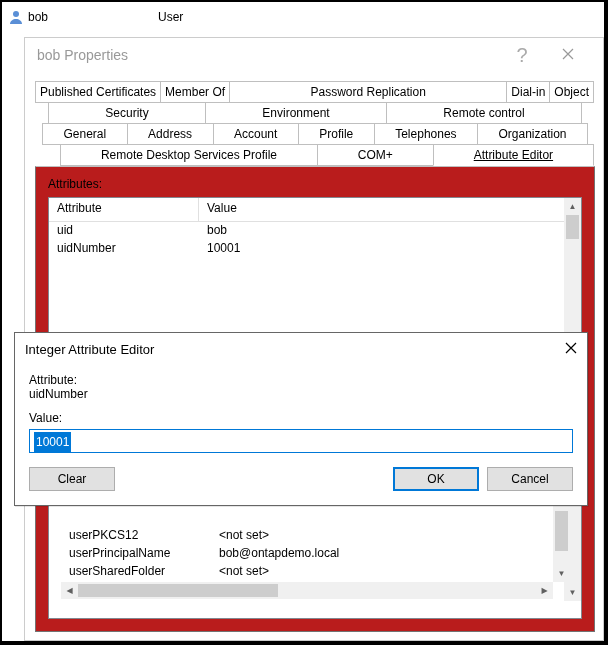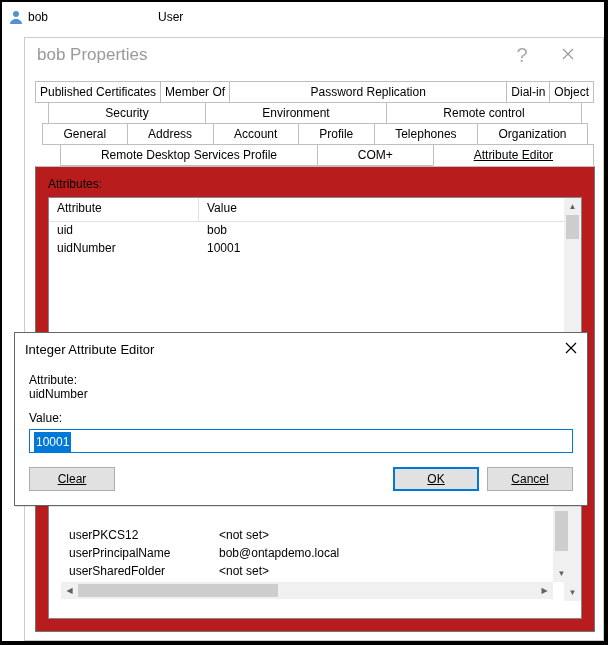--- a/index.html
+++ b/index.html
@@ -6,21 +6,21 @@
   body { width: 608px; height: 645px; background: #000; position: relative; overflow: hidden; }
   .outer { position: absolute; left: 2px; top: 2px; width: 602px; height: 639px; background: #fff; }
 
   .obj-row { position: absolute; left: 6px; top: 3px; right: 0; height: 24px; display: flex; align-items: center; }
   .obj-row .icon { width: 16px; height: 16px; margin-right: 4px; }
   .obj-name { width: 130px; }
   .obj-type { }
 
   .props-window { position: absolute; left: 22px; top: 35px; right: 0; bottom: 0; background: #fff; border: 1px solid #ccc; }
   .props-titlebar { height: 34px; display: flex; align-items: center; padding: 0 12px; color: #999; }
-  .props-title { flex: 1; font-size: 17px; }
+  .props-title { flex: 1; font-size: 14px; }
   .help-icon { width: 46px; text-align: center; color: #aaa; font-size: 20px; }
   .close-icon { width: 46px; text-align: center; color: #aaa; }
   .close-icon svg { width: 12px; height: 12px; }
 
   .tab-area { position: absolute; left: 10px; right: 8px; top: 42px; bottom: 8px; }
   .tabrows { border: 1px solid transparent; }
   .tabrow { display: flex; }
   .tab { border: 1px solid #bfbfbf; background: #fff; height: 22px; display: flex; align-items: center; justify-content: center; padding: 0 4px; margin-left: -1px; margin-bottom: -1px; cursor: default; white-space: nowrap; flex: 0 0 auto; }
   .tab.flex { flex: 1 1 auto; }
   .tab.active { background: #fff; border-bottom: 1px solid #fff; position: relative; z-index: 2; text-decoration: underline; }
@@ -52,21 +52,21 @@
   .iae-close { width: 40px; text-align: right; }
   .iae-close svg { width: 12px; height: 12px; }
   .iae-body { padding: 8px 14px 14px 14px; }
   .iae-row { display: flex; margin-bottom: 10px; flex-direction: column; }
   .iae-row .lbl { width: 110px; }
   .iae-input { width: 100%; height: 24px; border: 1px solid #0078d7; padding: 2px 4px; outline: none; }
   .iae-input::selection { background: #0078d7; color: #fff; }
   .sel-text { background: #0078d7; color: #fff; padding: 1px 2px; display: inline-block; line-height: 18px; }
   .iae-buttons { display: flex; margin-top: 14px; }
   .iae-buttons .spacer { flex: 1; }
-  .btn { height: 24px; min-width: 86px; background: #e1e1e1; border: 1px solid #adadad; display: inline-flex; align-items: center; justify-content: center; margin-left: 8px; padding: 0 10px; text-decoration: underline; }
+  .btn { height: 24px; min-width: 86px; background: #e1e1e1; border: 1px solid #adadad; display: inline-flex; align-items: center; justify-content: center; margin-left: 8px; padding: 0 10px; }
   .btn.clear { margin-left: 0; }
   .btn.ok { border: 2px solid #0078d7; background: #e1e1e1; }
 
   .lowrows { position: absolute; left: 59px; right: 40px; top: 525px; }
   .lowrows .row { display: flex; height: 18px; }
   .lowrows .row .c-a { width: 150px; padding: 1px 8px; }
   .lowrows .row .c-v { flex: 1; padding: 1px 8px; }
 </style>
 </head>
 <body>

